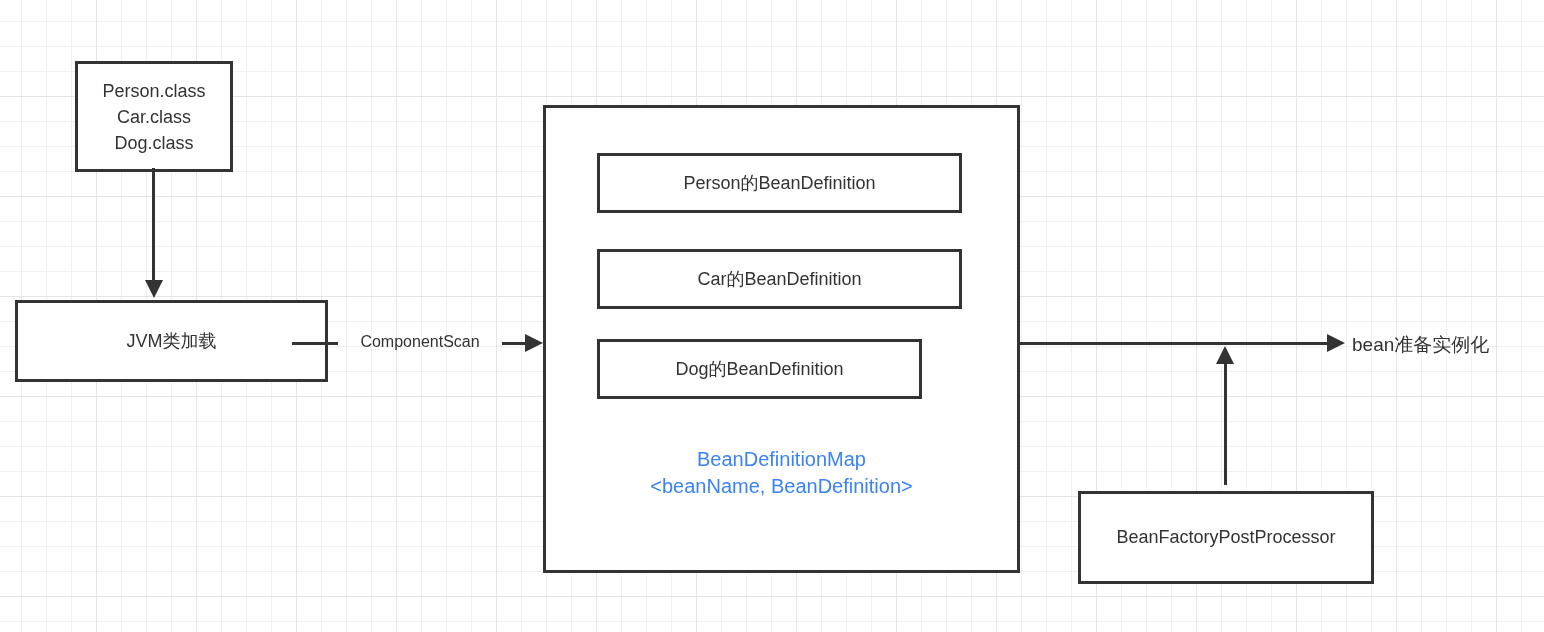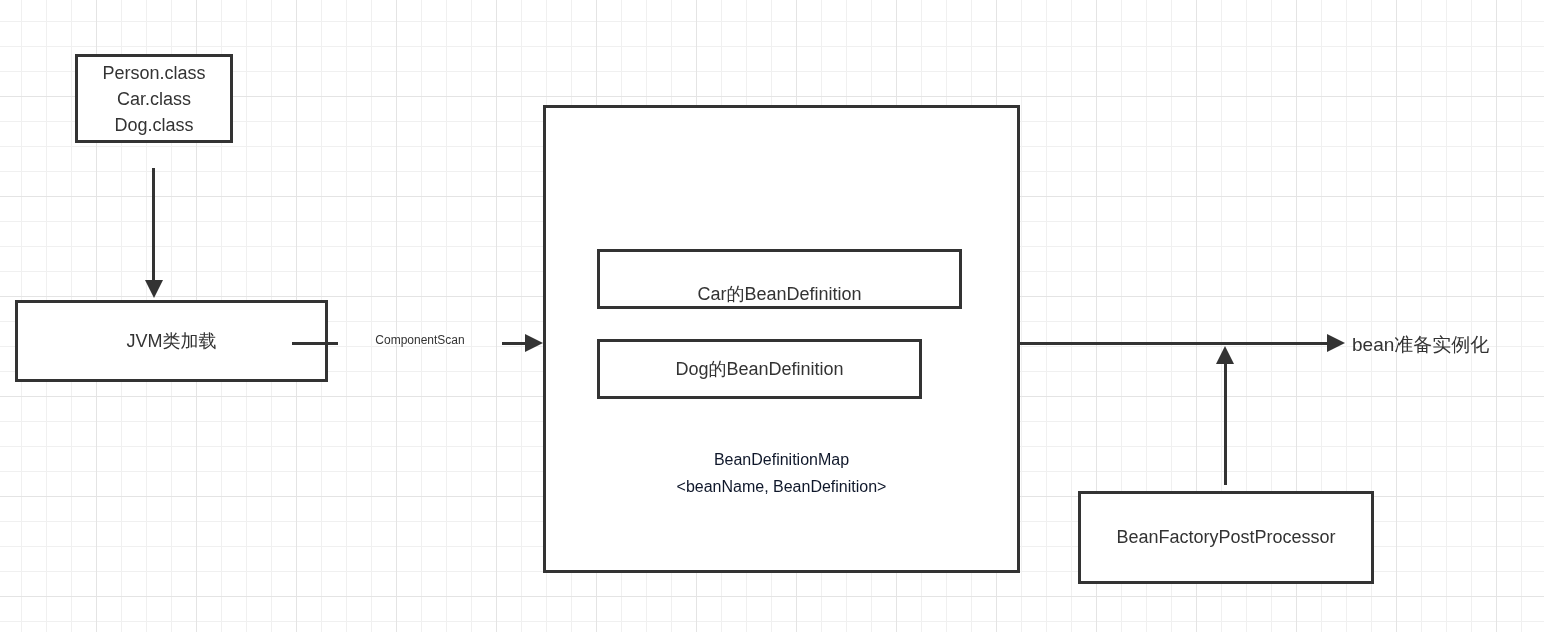--- a/index.html
+++ b/index.html
@@ -41,66 +41,69 @@
   .arrowhead {
     position: absolute;
     width: 0;
     height: 0;
   }
   .head-down  { border-left: 9px solid transparent; border-right: 9px solid transparent; border-top: 18px solid #333333; }
   .head-right { border-top: 9px solid transparent; border-bottom: 9px solid transparent; border-left: 18px solid #333333; }
   .head-up    { border-left: 9px solid transparent; border-right: 9px solid transparent; border-bottom: 18px solid #333333; }
   .edge-label {
     position: absolute;
-    font-size: 12px;
+    font-size: 16px;
     text-align: center;
     white-space: nowrap;
     color: #333333;
   }
   .multiline {
     line-height: 26px;
   }
   .caption {
     position: absolute;
     left: 0;
     right: 0;
     top: 338px;
     text-align: center;
-    font-size: 16px;
+    font-size: 20px;
     line-height: 27px;
-    color: #0f172a;
+    color: #3b82f6;
   }
 </style>
 </head>
 <body>
 
 <div class="canvas">
 
-  <div class="node multiline" style="left:75px; top:54px; width:158px; height:89px;">
+  <div class="node multiline" style="left:75px; top:61px; width:158px; height:111px;">
     <div>
       <div>Person.class</div>
       <div>Car.class</div>
       <div>Dog.class</div>
     </div>
   </div>
 
   <div class="edge-line" style="left:152px; top:168px; width:3px; height:114px;"></div>
   <div class="arrowhead head-down" style="left:145px; top:280px;"></div>
 
   <div class="node" style="left:15px; top:300px; width:313px; height:82px;">
     <span>JVM类加载</span>
   </div>
 
   <div class="edge-line" style="left:292px; top:342px; width:46px; height:3px;"></div>
   <div class="edge-label" style="left:336px; top:333px; width:168px;">ComponentScan</div>
   <div class="edge-line" style="left:502px; top:342px; width:24px; height:3px;"></div>
   <div class="arrowhead head-right" style="left:525px; top:334px;"></div>
 
   <div class="node" style="left:543px; top:105px; width:477px; height:468px; display:block;">
-    <div class="node" style="left:51px; top:141px; width:365px; height:60px;align-items:flex-end;">
+    <div class="node" style="left:51px; top:45px; width:365px; height:60px;">
+      <span>Person的BeanDefinition</span>
+    </div>
+    <div class="node" style="left:51px; top:141px; width:365px; height:60px;">
       <span>Car的BeanDefinition</span>
     </div>
     <div class="node" style="left:51px; top:231px; width:325px; height:60px;">
       <span>Dog的BeanDefinition</span>
     </div>
     <div class="caption">
       <div>BeanDefinitionMap</div>
       <div>&lt;beanName, BeanDefinition&gt;</div>
     </div>
   </div>

